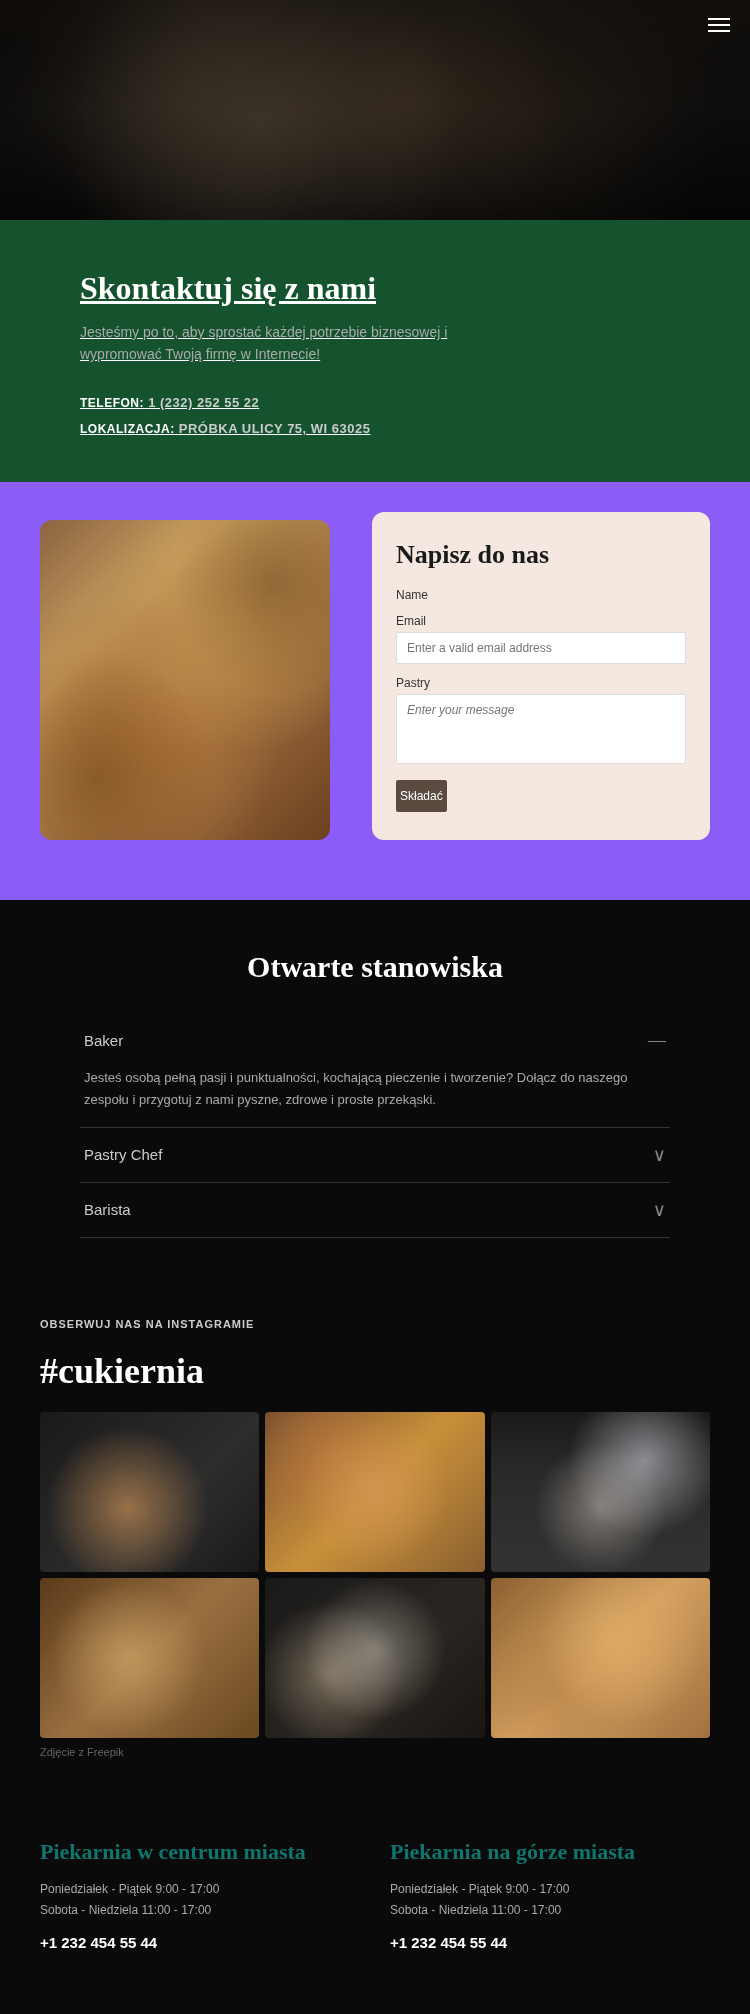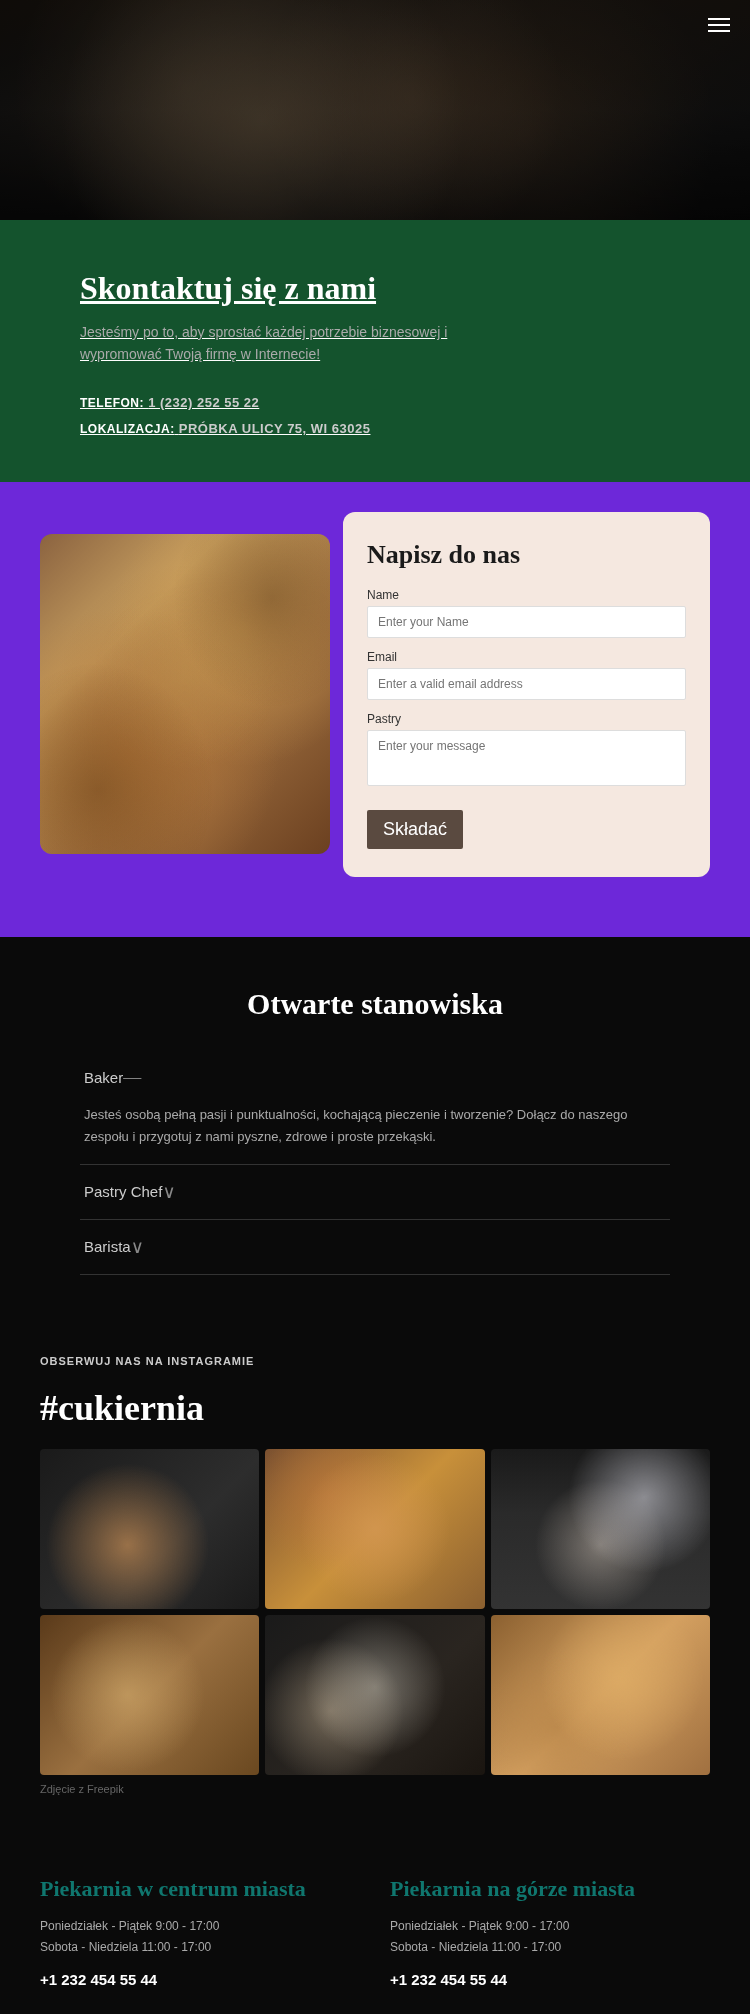--- a/index.html
+++ b/index.html
@@ -90,25 +90,25 @@
     }
     .contact-details .label {
       color: #fff;
       font-weight: 700;
       text-transform: uppercase;
       font-size: 12px;
     }
 
     
     .form-section {
-      background: #6d28d9;
+      background: #8b5cf6;
       padding: 30px 40px 60px;
       display: flex;
-      gap: 13px;
-      align-items: center;
+      gap: 42px;
+      align-items: flex-end;
     }
     .bread-image {
       width: 290px;
       height: 320px;
       border-radius: 12px;
       flex-shrink: 0;
       background:
         radial-gradient(circle at 30% 70%, rgba(180,120,60,0.9) 0%, transparent 50%),
         radial-gradient(circle at 70% 30%, rgba(200,150,80,0.8) 0%, transparent 45%),
         radial-gradient(circle at 50% 50%, rgba(150,100,50,0.6) 0%, transparent 60%),
@@ -156,31 +156,31 @@
       padding: 8px 10px;
       border: 1px solid #ddd;
       background: #fff;
       font-size: 12px;
       color: #999;
       font-family: Arial, sans-serif;
       outline: none;
       border-radius: 2px;
     }
     .form-group textarea {
-      height: 56px;
+      height: 70px;
       resize: none;
+      font-style: italic;
     }
     .submit-btn {
       background: #5a4a40;
       color: #fff;
       border: none;
-      padding: 9px 16px;
-      font-size: 18px;
+      padding: 9px 4px;
+      font-size: 12px;
       cursor: pointer;
-      margin-top: 8px;
       font-family: Arial, sans-serif;
       border-radius: 2px;
     }
 
     
     .jobs-section {
       background: #0a0a0a;
       padding: 50px 80px 40px;
     }
     .jobs-section h2 {
@@ -189,20 +189,21 @@
       text-align: center;
       color: #fff;
       margin-bottom: 30px;
       font-family: Georgia, serif;
     }
     .job-item {
       border-bottom: 1px solid #333;
     }
     .job-header {
       display: flex;
+      justify-content: space-between;
       align-items: center;
       padding: 16px 4px;
       cursor: pointer;
     }
     .job-header .job-title {
       font-size: 15px;
       color: #ccc;
       font-family: Arial, sans-serif;
     }
     .job-header .job-icon {
@@ -355,21 +356,20 @@
   </div>
 </section>
 
 <section class="form-section">
   <div class="bread-image"></div>
   <div class="contact-form-wrapper">
     <h3>Napisz do nas</h3>
     <form>
       <div class="form-group">
         <label>Name</label>
-        <input type="text" placeholder="Enter your Name" style="">
       </div>
       <div class="form-group">
         <label>Email</label>
         <input type="email" placeholder="Enter a valid email address" style="">
       </div>
       <div class="form-group">
         <label>Pastry</label>
         <textarea placeholder="Enter your message" style=""></textarea>
       </div>
       <button type="submit" class="submit-btn">Składać</button>

